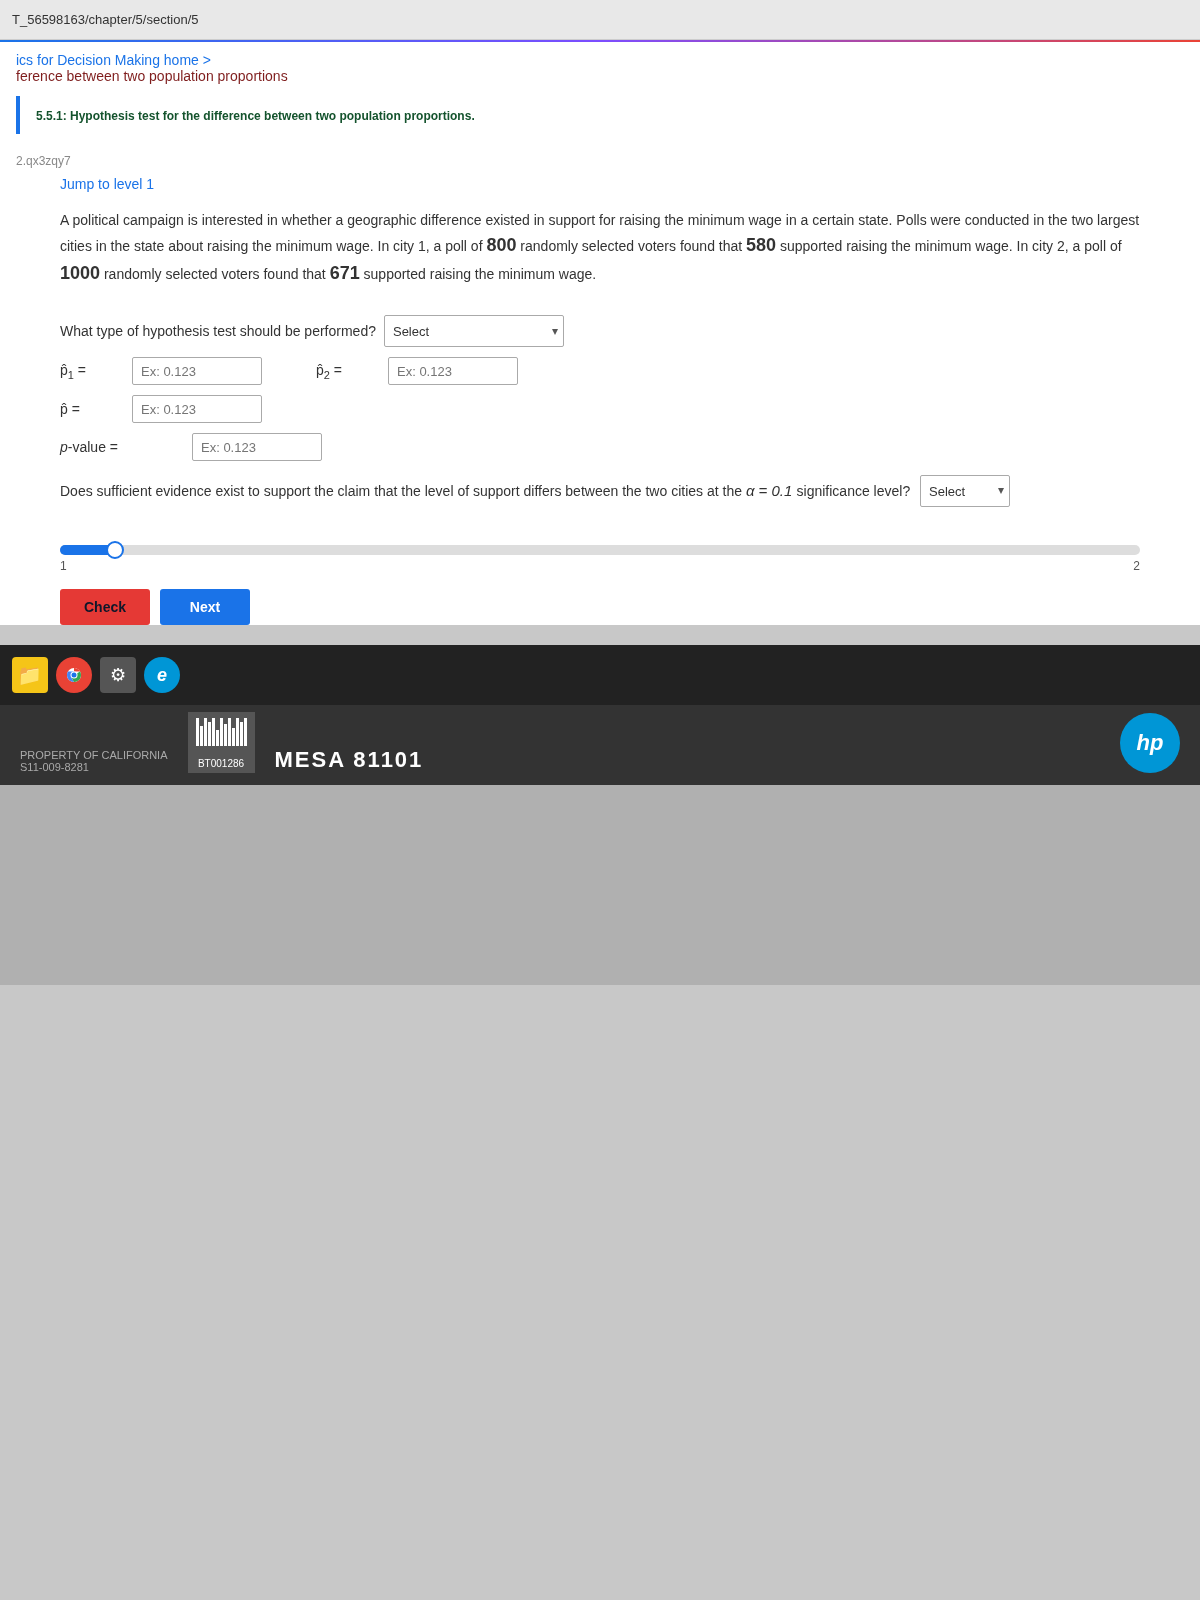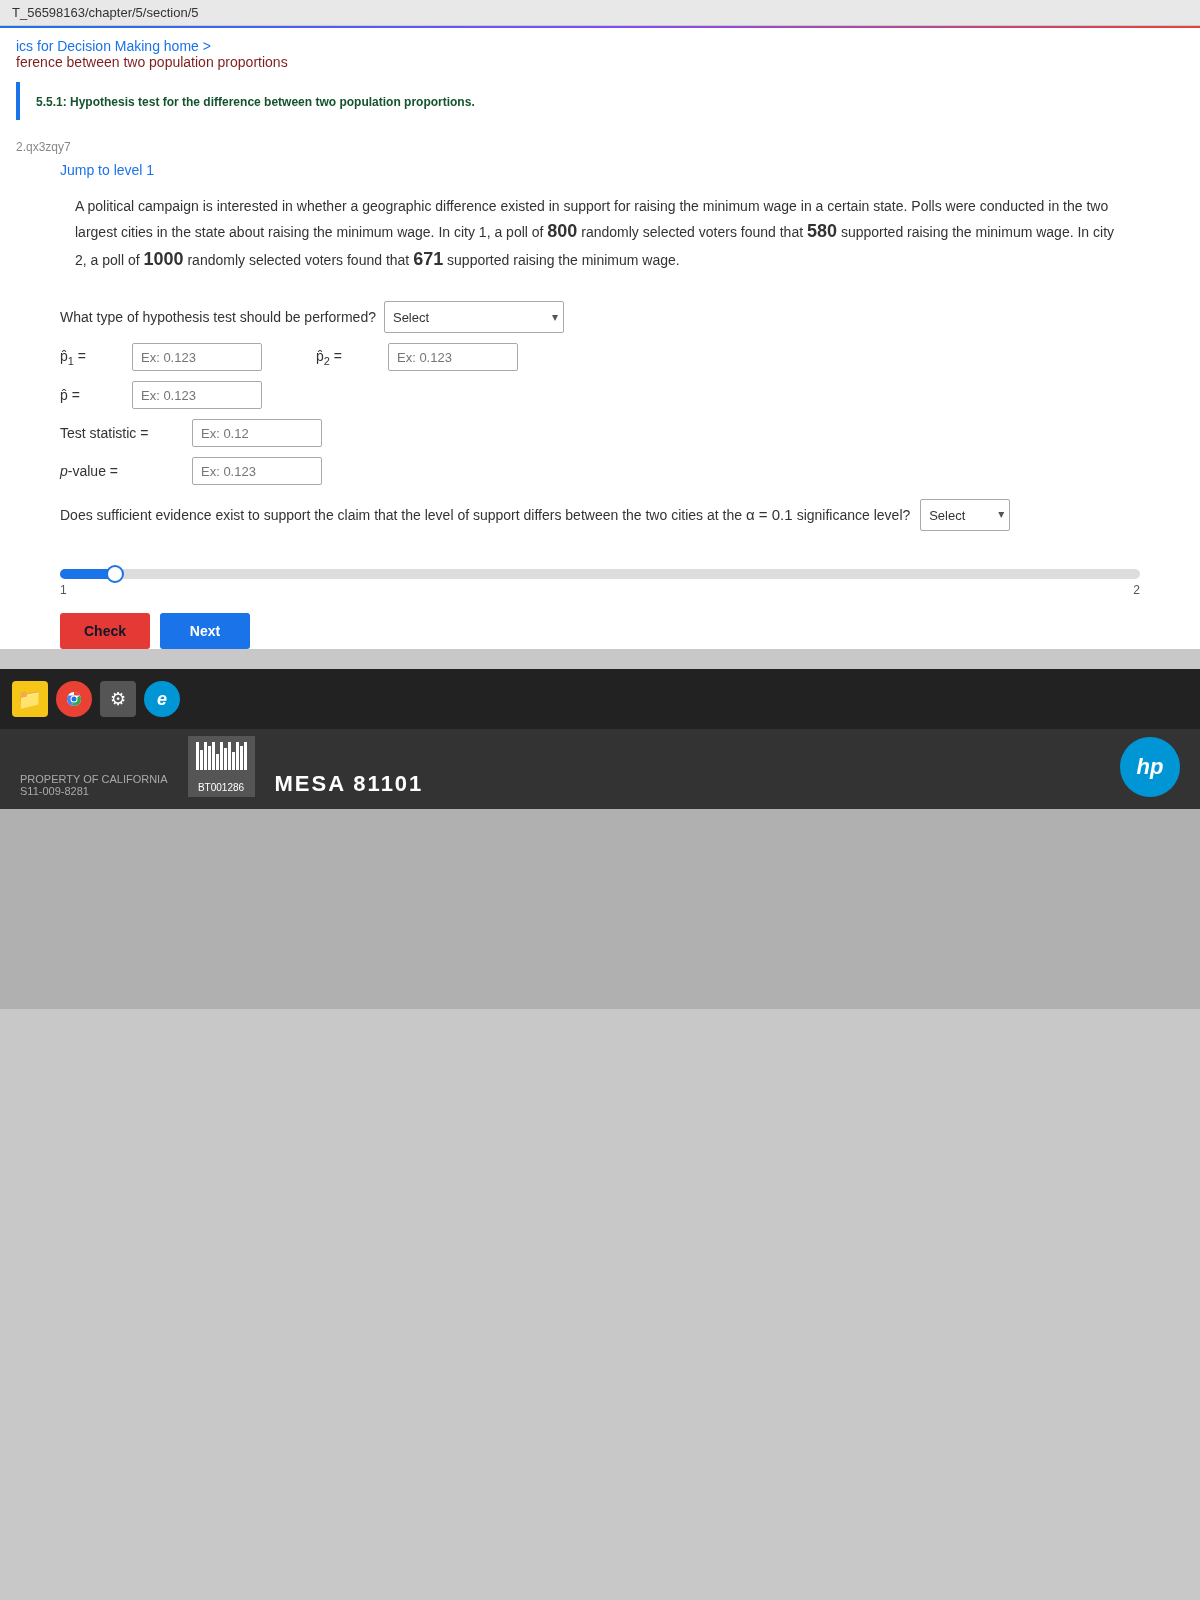--- a/index.html
+++ b/index.html
@@ -11,21 +11,21 @@
       overflow-x: hidden;
     }
 
     
     .browser-bar {
       background: #e8e8e8;
       border-bottom: 1px solid #ccc;
       padding: 6px 12px;
       font-size: 13px;
       color: #333;
-      height: 26px;
+      height: 40px;
       display: flex;
       align-items: center;
     }
 
     
     .page-wrapper {
       background: #fff;
       margin: 0;
       padding: 0;
     }
@@ -68,21 +68,21 @@
       color: #1a73e8;
       text-decoration: none;
       font-size: 14px;
       font-weight: 500;
       padding: 4px 60px 10px 60px;
       display: block;
     }
 
     
     .problem-text {
-      padding: 8px 75px;
+      padding: 8px 60px;
       font-size: 14px;
       color: #333;
       line-height: 1.55;
     }
     .problem-text .bold-num {
       font-size: 18px;
       font-weight: bold;
     }
 
     
@@ -348,33 +348,29 @@
       <span style="margin-left: 30px;"></span>
       <label>p̂<sub>2</sub> =</label>
       <input type="text" class="form-input" placeholder="Ex: 0.123" style="">
     </div>
 
     <div class="hypothesis-row">
       <label>p̂ =</label>
       <input type="text" class="form-input" placeholder="Ex: 0.123" style="">
     </div>
 
-    <div class="hypothesis-row">
-      <label style="min-width: 120px;">Test statistic =</label>
-      <input type="text" class="form-input" placeholder="Ex: 0.12" style="">
-    </div>
 
     <div class="hypothesis-row">
       <label style="min-width: 120px;"><em>p</em>-value =</label>
       <input type="text" class="form-input" placeholder="Ex: 0.123" style="">
     </div>
 
     <div style="margin: 14px 0; font-size: 14px; color: #333; line-height: 1.6;">
       <span>Does sufficient evidence exist to support the claim that the level of support differs between the two cities at the</span>
-      <span style="font-size: 15px;"> α = 0.1 </span>
+      <span style="font-style:italic; font-size: 15px;"> α = 0.1 </span>
       <span>significance level?</span>
       <span style="display:inline-block; margin-left: 6px;">
         <div class="select-wrapper" style="display:inline-block;">
           <select class="select-dropdown" style="min-width:90px;">
             <option>Select</option>
             <option>Yes</option>
             <option>No</option>
           </select>
         </div>
       </span>

